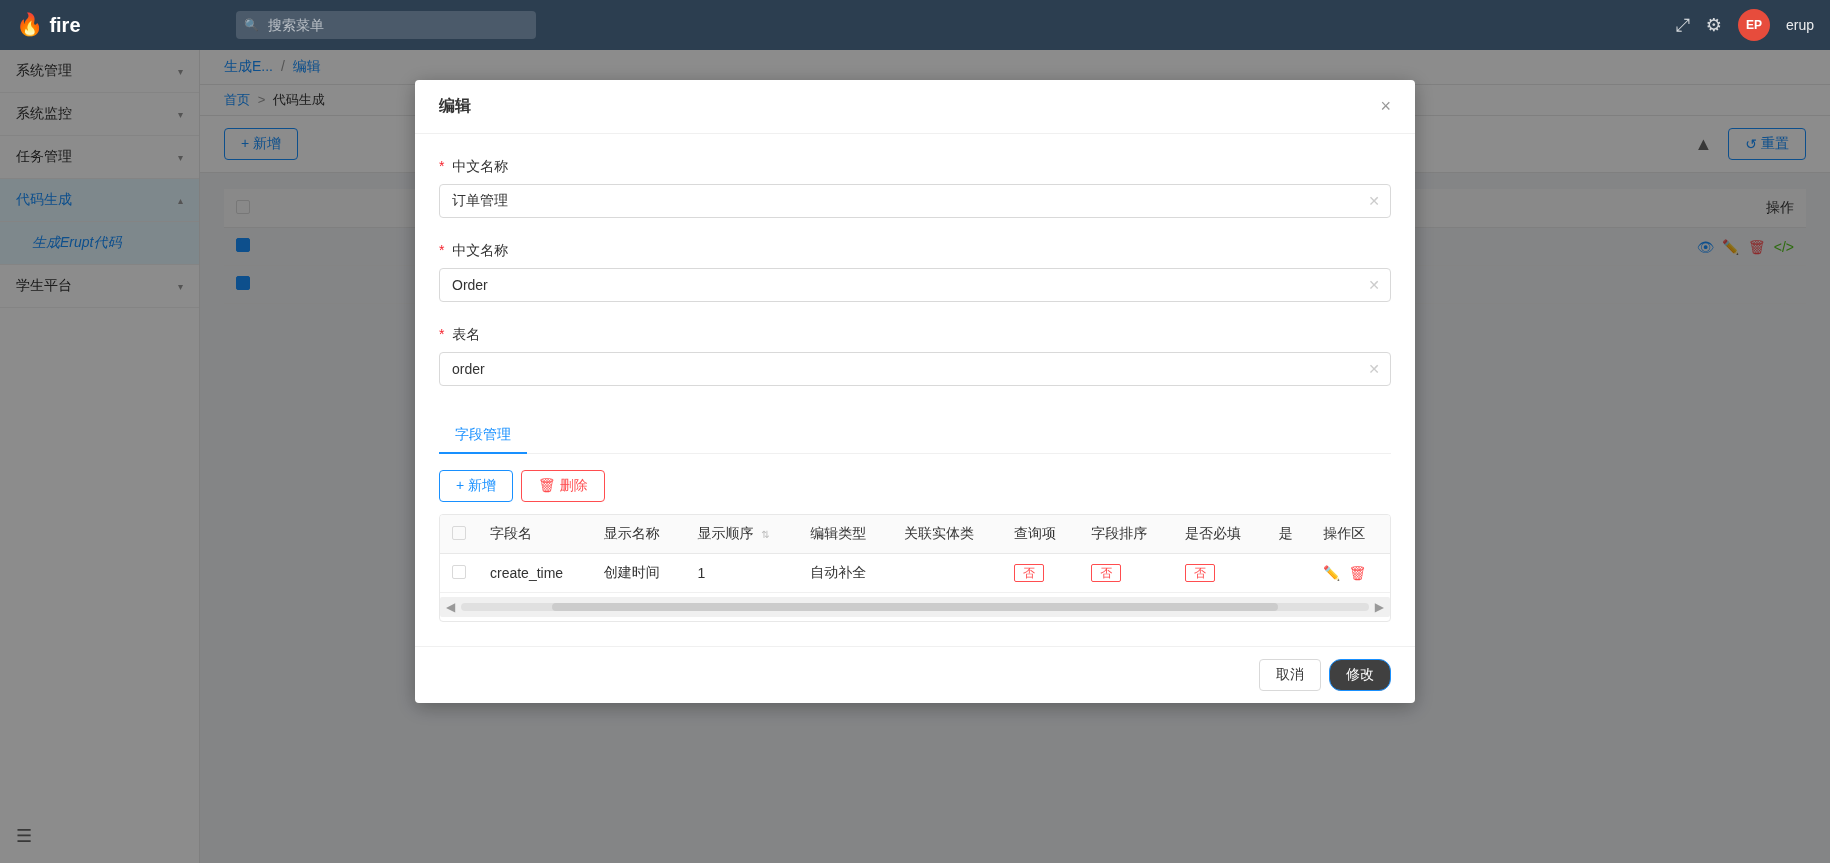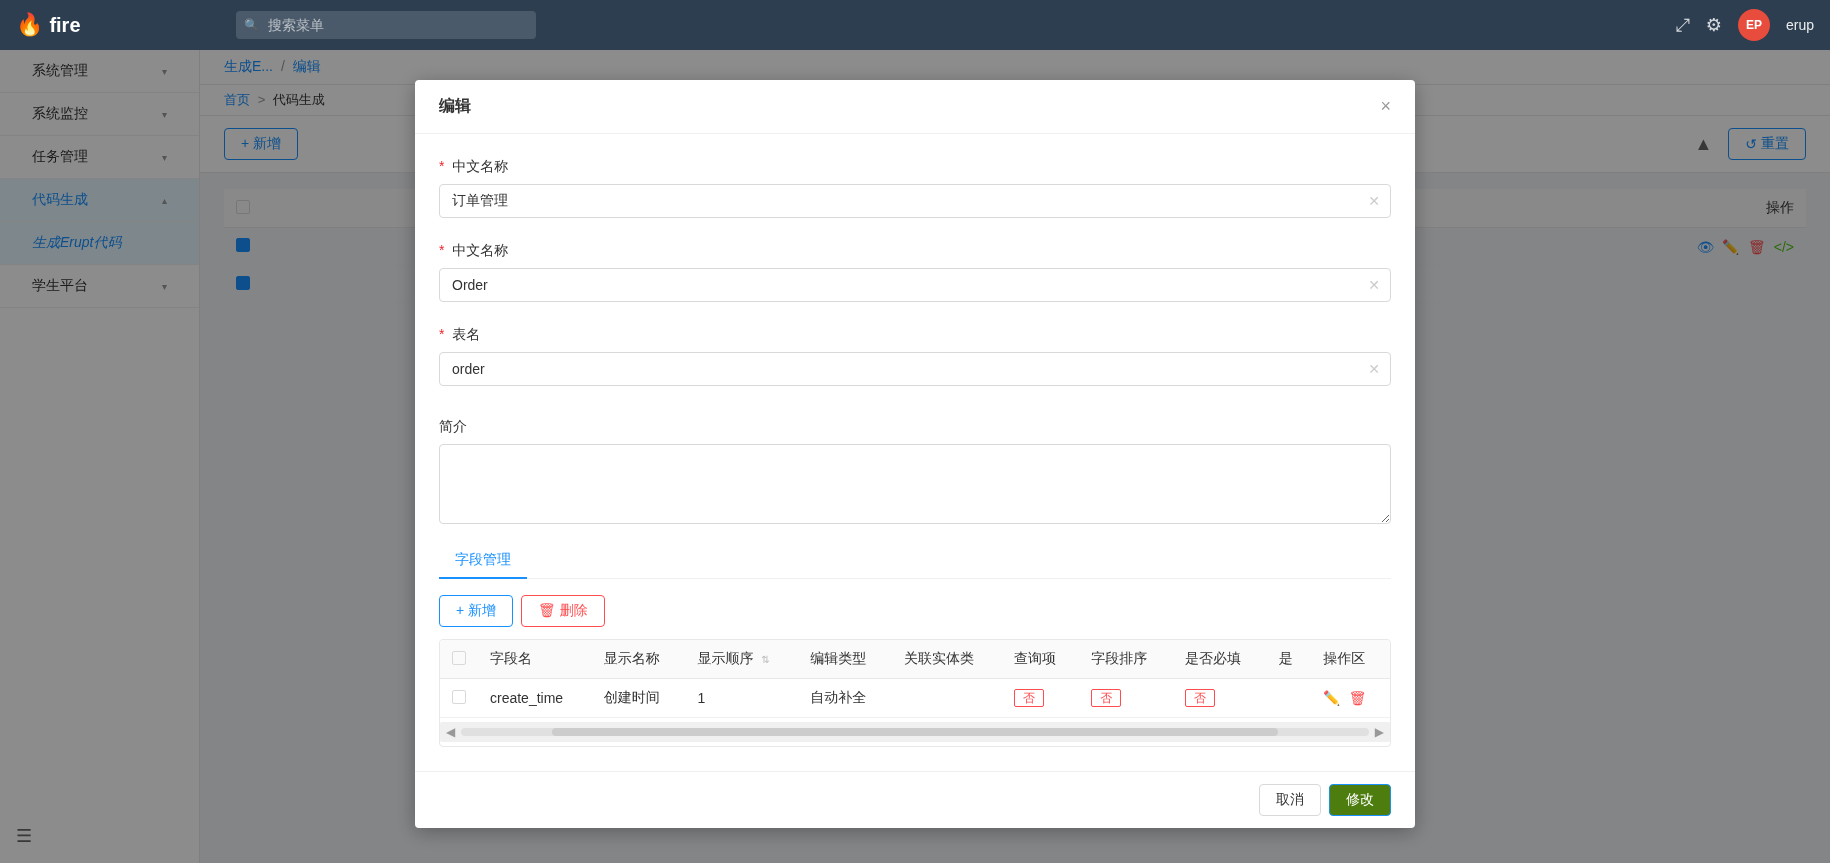--- a/index.html
+++ b/index.html
@@ -89,21 +89,21 @@
       width: 200px;
       background: #fff;
       border-right: 1px solid #e8e8e8;
       overflow-y: auto;
       flex-shrink: 0;
     }
     .sidebar-item {
       display: flex;
       align-items: center;
       justify-content: space-between;
-      padding: 12px 32px;
+      padding: 12px 16px;
       cursor: pointer;
       color: #333;
       font-size: 14px;
       border-bottom: 1px solid #f0f0f0;
     }
     .sidebar-item.active { color: #1890ff; background: #e6f7ff; }
     .sidebar-item .chevron { font-size: 10px; color: #999; }
 
     
     .main-content {
@@ -259,21 +259,22 @@
       background: #fff;
     }
     .btn-danger-outline {
       border-color: #ff4d4f;
       color: #ff4d4f;
       background: #fff;
     }
     .btn-primary {
       border-color: #1890ff;
       color: #fff;
-      background: #4d7c0f;
+      background: #404040;
+      border-radius: 12px;
     }
     .btn-cancel {
       border-color: #d9d9d9;
       color: #333;
       background: #fff;
     }
 
     
     .data-table {
       width: 100%;
@@ -570,24 +571,20 @@
             <span class="required">*</span>
             <span>表名</span>
           </div>
           <div class="form-input-wrapper">
             <input type="text" value="order" style="">
             <span class="clear-btn">✕</span>
           </div>
         </div>
       </div>
 
-      <div style="margin-bottom:16px;">
-        <div class="form-section-label">简介</div>
-        <textarea class="form-textarea" style=""></textarea>
-      </div>
 
       <div class="tabs">
         <div class="tab-item">字段管理</div>
       </div>
 
       <div class="table-toolbar">
         <button class="btn btn-default">+ 新增</button>
         <button class="btn btn-danger-outline">🗑 删除</button>
       </div>
 

